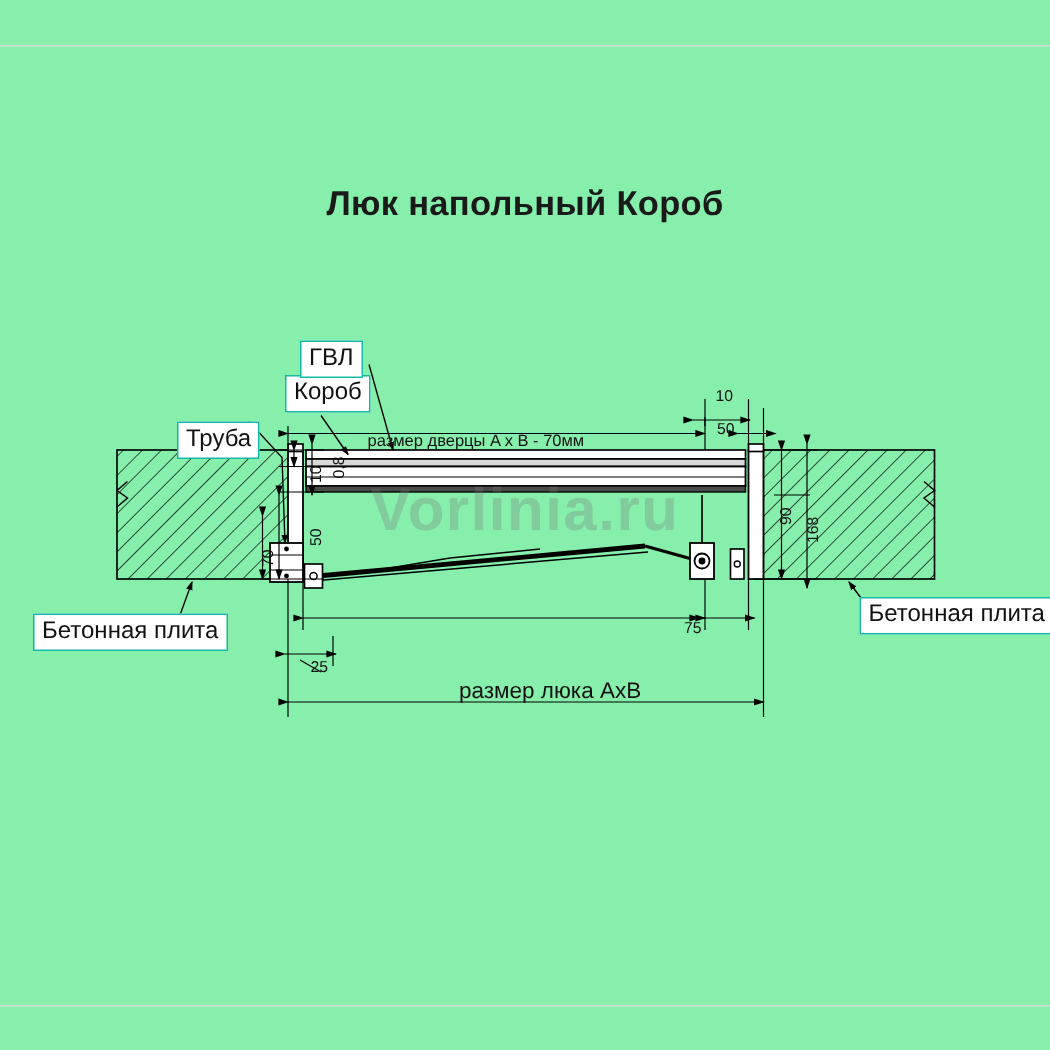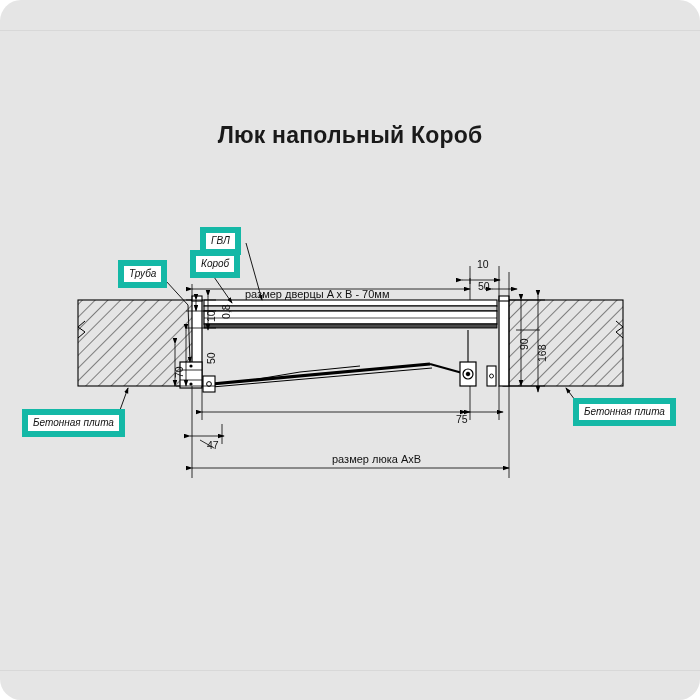--- a/index.html
+++ b/index.html
@@ -4,24 +4,23 @@
 <style>
   html, body {
     margin: 0;
     padding: 0;
     background: #ffffff;
   }
   #page {
     position: relative;
     width: 700px;
     height: 700px;
-    background: #e5e5e5;
+    background: #86efac;
     font-family: "Liberation Sans", sans-serif;
     overflow: hidden;
-    border-radius: 21px;
   }
   #top-rule {
     position: absolute;
     left: 0; top: 30px;
     width: 700px; height: 1px;
     background: #d8d8d8;
   }
   #bottom-rule {
     position: absolute;
     left: 0; top: 670px;
@@ -45,25 +44,24 @@
     height: 700px;
   }
   .lbl {
     position: absolute;
     font-size: 10.5px;
     color: #111;
     white-space: nowrap;
     line-height: 1.1;
   }
   .lbl.boxed {
-    border: 6px solid #14b8a6;
+    border: 1px solid #14b8a6;
     padding: 2px 5px 3px 5px;
     background: #fff;
-    font-size: 10px;
-    font-style: italic;
+    font-size: 16px;
   }
   .lbl.rot90 {
     transform: rotate(-90deg);
     transform-origin: left top;
   }
   #watermark {
     position: absolute;
     left: 0;
     top: 318px;
     width: 700px;
@@ -214,49 +212,50 @@
       <line x1="190" y1="436" x2="224" y2="436" marker-start="url(#arr)" marker-end="url(#arr)"></line>
       <path d="M200,440 L214,448"></path>
 
       <line x1="192" y1="444" x2="192" y2="478"></line>
       <line x1="509" y1="300" x2="509" y2="478"></line>
       <line x1="192" y1="468" x2="509" y2="468" marker-start="url(#arr)" marker-end="url(#arr)"></line>
     </g>
 
   </svg>
 
-  <div class="lbl boxed" style="left:118px; top:260px;text-align:right;">Труба</div>
+  <div class="lbl boxed" style="left:118px; top:281px;text-align:right;">Труба</div>
 
   <div class="lbl boxed" style="left:190px; top:250px;">Короб</div>
 
   <div class="lbl boxed" style="left:200px; top:227px;">ГВЛ</div>
 
   <div class="lbl boxed" style="left:22px; top:409px;">Бетонная плита</div>
 
   <div class="lbl boxed" style="left:573px; top:398px;">Бетонная плита</div>
 
   <div class="lbl" style="left:245px; top:272px; font-size:11px;margin-top:16px;">размер дверцы A x B - 70мм</div>
 
 
-  <div class="lbl" style="left:304px; top:453px; font-size:11px;padding-left:28px;">размер люка AxB</div>
+  <div class="lbl" style="left:278px; top:453px; font-size:15px;padding-left:28px;">размер люка AxB</div>
 
   <div class="lbl" style="left:477px; top:259px;">10</div>
 
   <div class="lbl" style="left:478px; top:281px;">50</div>
 
   <div class="lbl rot90" style="left:519px; top:350px;">90</div>
 
   <div class="lbl rot90" style="left:537px; top:362px;">168</div>
 
   <div class="lbl rot90" style="left:206px; top:322px;">10</div>
 
   <div class="lbl rot90" style="left:221px; top:319px;">0,8</div>
 
   <div class="lbl rot90" style="left:206px; top:364px;">50</div>
 
   <div class="lbl rot90" style="left:174px; top:378px;">70</div>
 
-  <div class="lbl" style="left:207px; top:440px;">47</div>
+  <div class="lbl" style="left:207px; top:440px;">25</div>
 
   <div class="lbl" style="left:456px; top:414px;">75</div>
 
+  <div id="watermark">Vorlinia.ru</div>
 
 </div>
 
 </body></html>

